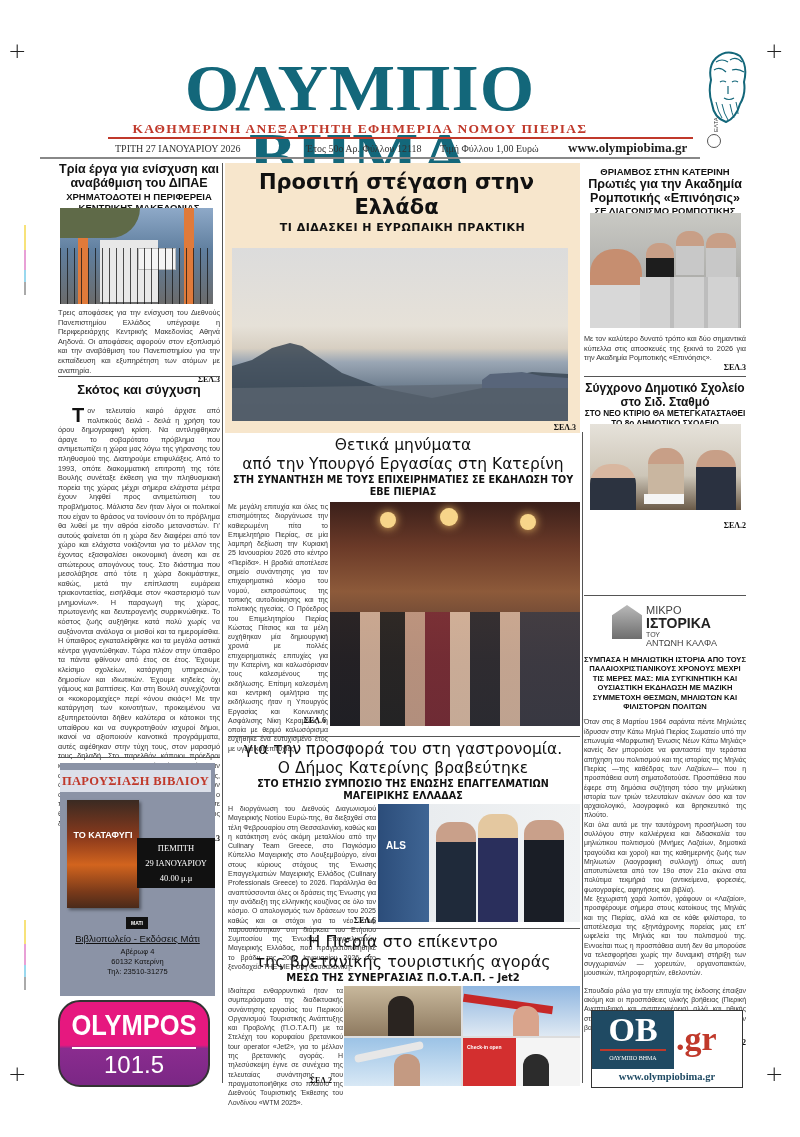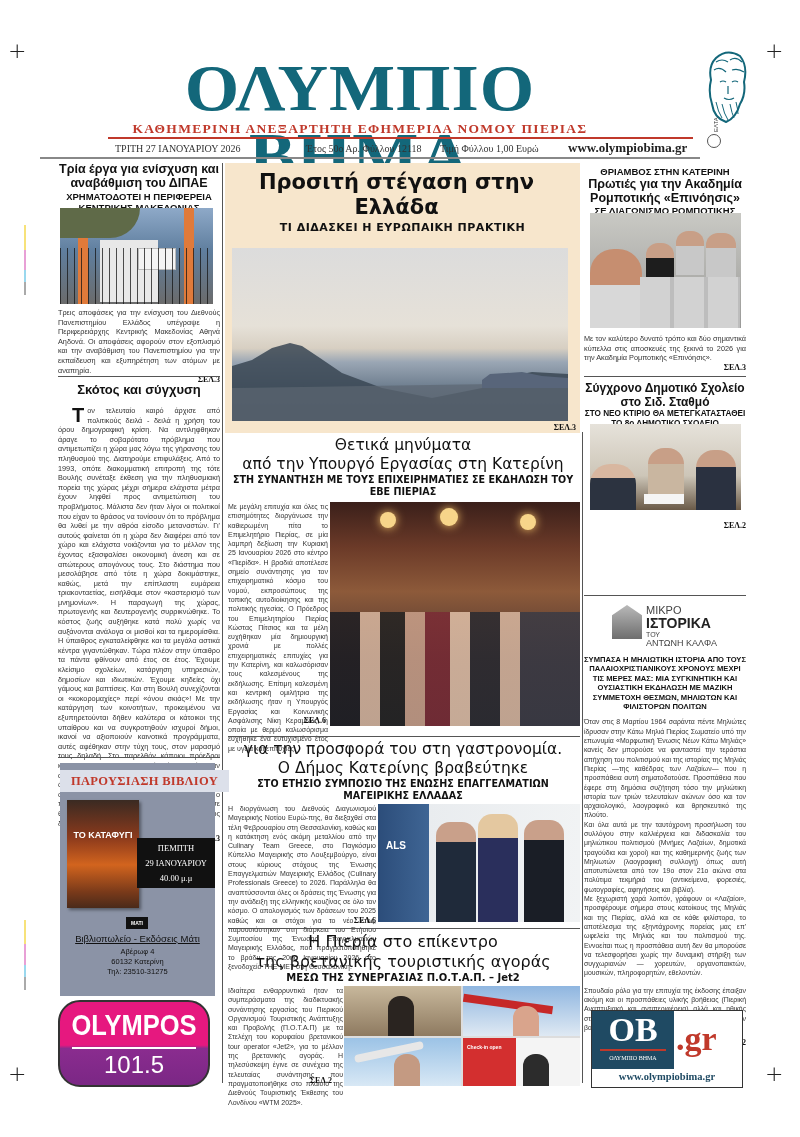--- a/index.html
+++ b/index.html
@@ -40,21 +40,21 @@
   .feature-title { position: absolute; left: 225px; top: 170px; width: 343px; text-align: center;
     font-family: "DejaVu Sans", sans-serif; font-weight: bold; font-size: 21px; line-height: 25px; color: #111; }
   .feature-kicker { position: absolute; left: 225px; top: 221px; width: 355px; text-align: center;
     font-family: "DejaVu Sans", sans-serif; font-weight: bold; font-size: 11px; color: #111; letter-spacing: 0.5px; }
 
   .center-h1 { position: absolute; left: 228px; width: 350px; text-align: center; font-family: "DejaVu Sans", sans-serif; color: #111; font-size: 15.5px; line-height: 19px; }
   .center-k { position: absolute; left: 228px; width: 350px; text-align: center; font-family: "DejaVu Sans", sans-serif; font-weight: bold; color: #111; font-size: 9.6px; line-height: 12px; }
 
   
   .book-ad { position: absolute; left: 60px; top: 763px; width: 155px; height: 233px; background: #8b93a6; }
-  .book-head { position: absolute; left: 60px; top: 770px; width: 169px; height: 22px; background: #dce0ea; }
+  .book-head { position: absolute; left: 60px; top: 770px; width: 151px; height: 22px; background: #dce0ea; }
   .radio-ad { position: absolute; left: 58px; top: 1000px; width: 152px; height: 87px; border-radius: 22px;
     background: linear-gradient(#e6187f 0%, #e6187f 52%, #8a2c8f 56%, #7b2785 100%); border: 2px solid #333; overflow: hidden; }
   .ob-ad { position: absolute; left: 591px; top: 1010px; width: 152px; height: 78px; border: 1px solid #333; background: #fff; }
 </style>
 </head>
 <body>
 
 <div class="crop" style="left:8px;top:40px;">+</div>
 <div class="crop" style="left:765px;top:40px;">+</div>
 <div class="crop" style="left:8px;top:1063px;">+</div>

